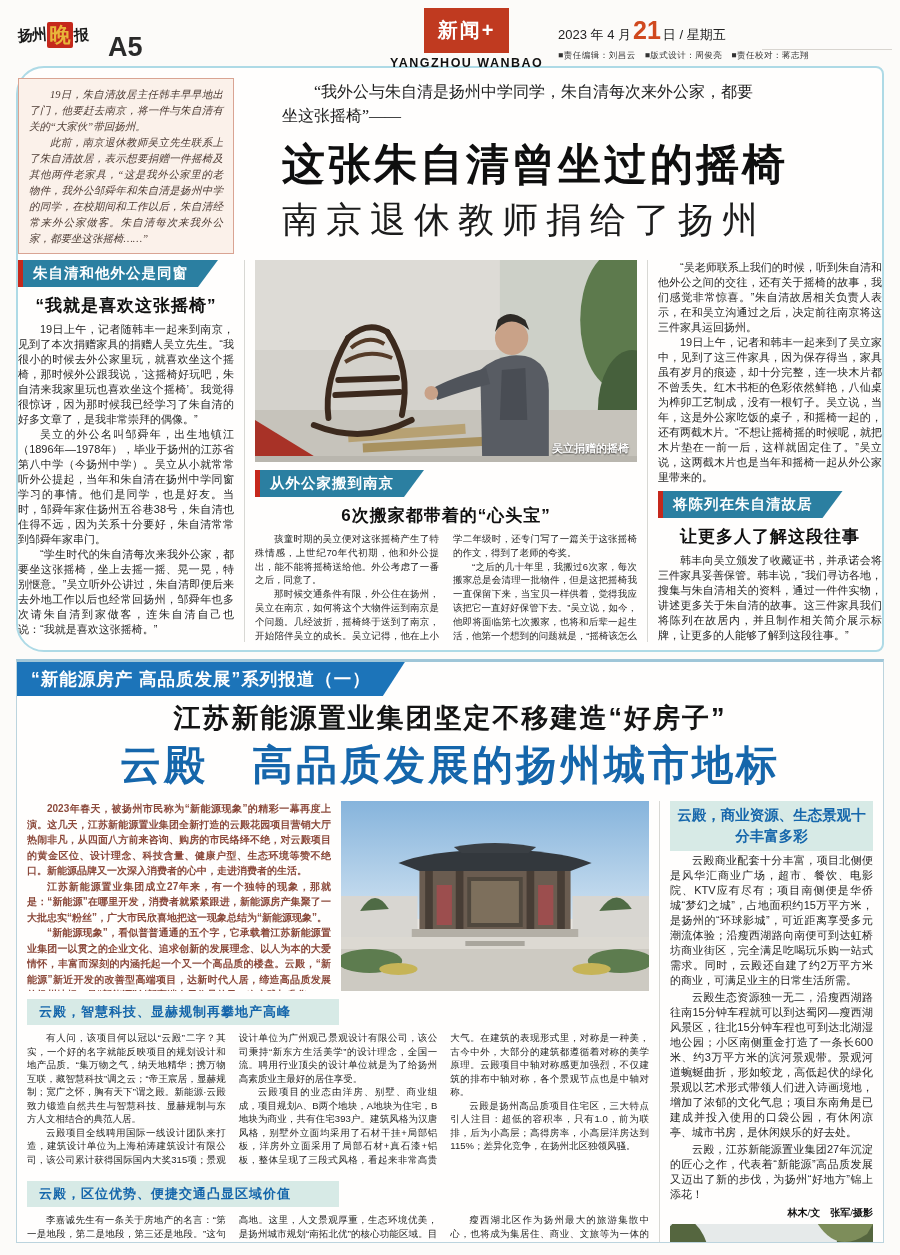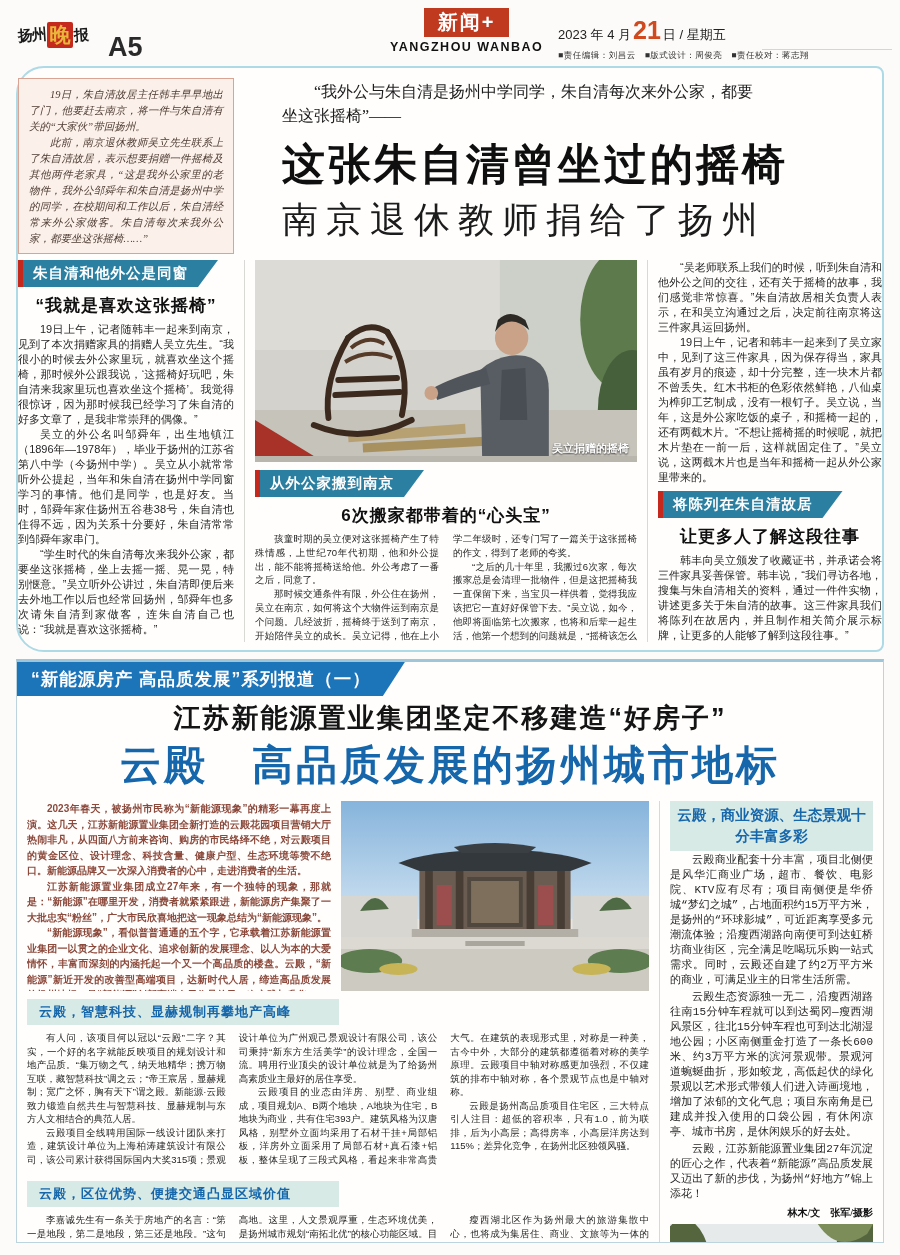--- a/index.html
+++ b/index.html
@@ -7,21 +7,21 @@
   body { font-family:"Liberation Sans", sans-serif; }
   .page { width:900px; height:1255px; background:#fcfbf9; margin:0 auto; position:relative; overflow:hidden; }
 
   
   .masthead { height:62px; position:relative; }
   .logo { position:absolute; left:18px; top:22px; display:flex; align-items:center; font-family:"Liberation Serif",serif; font-weight:bold; }
   .logo .blk { font-size:15px; color:#1a1a1a; letter-spacing:-1px; transform:rotate(-4deg); }
   .logo .redbox { background:#c5281c; color:#e8b63a; font-size:21px; width:26px; height:26px; line-height:26px; text-align:center; margin:0 1px; border-radius:2px; }
   .pagenum { position:absolute; left:108px; top:32px; font-size:27px; font-weight:bold; color:#2a2a2a; }
   .badge-wrap { position:absolute; left:390px; top:8px; text-align:center; }
-  .news-badge { display:inline-block; background:#c03a20; color:#fff; font-weight:bold; font-size:20px; padding:1px 14px; letter-spacing:2px; }
+  .news-badge { display:inline-block; background:#c03a20; color:#fff; font-weight:bold; font-size:20px; padding:9px 14px; letter-spacing:2px; }
   .paper-en { font-weight:bold; font-size:12.5px; color:#111; letter-spacing:1.5px; margin-top:3px; }
   .date-wrap { position:absolute; left:558px; top:16px; }
   .date-line { font-size:13px; color:#222; }
   .date-line .day { font-size:25px; color:#d0491f; font-weight:bold; padding:0 2px; }
   .credits { font-size:8.5px; color:#333; margin-top:5px; letter-spacing:.5px; }
   .mast-rule { position:absolute; right:8px; top:49px; width:130px; border-bottom:1px solid #d8d5d0; }
 
   
   .story-box { margin:4px 16px 0; height:586px; border:2px solid #aedae6; border-radius:28px 8px 8px 28px; background:#fffefd; padding:10px 0 8px; display:flex; flex-direction:column; }
   .row-a { display:flex; gap:14px; height:176px; flex:none; }
@@ -58,21 +58,21 @@
   .ad-intro { width:304px; flex:none; overflow:hidden; }
   .ad-intro p { font-size:10px; line-height:15.5px; color:#8c4a3c; font-weight:bold; text-align:justify; text-indent:2em; }
   .photo2 { flex:1; position:relative; overflow:hidden; background:#cfe0ee; }
   .sec-header { background:#d7eae6; color:#1566ab; font-weight:bold; font-size:13px; padding:4px 12px; width:312px; margin-top:8px; letter-spacing:1px; }
   .sec-body { column-count:3; column-gap:13px; margin-top:6px; overflow:hidden; }
   .sec-body p { font-size:9.5px; line-height:13.5px; text-align:justify; text-indent:2em; color:#262626; }
   .sec1-body { height:142px; }
   .sec2-body { height:100px; }
   .ad-right .sec-header2 { background:#d7eae6; color:#1566ab; font-weight:bold; font-size:14.5px; text-align:center; padding:4px 6px; line-height:1.45; }
   .ad-right p.body { margin-top:2px; }
-  .ad-right .txt { height:352px; overflow:hidden;font-family:Liberation Mono, monospace; }
+  .ad-right .txt { height:352px; overflow:hidden; }
   .ad-byline { text-align:right; font-weight:bold; font-size:10px; color:#111; margin:3px 0 4px; font-family:"Liberation Serif",serif; }
   .photo3 { width:100%; height:142px; overflow:hidden; background:#e4e7e6; }
   svg { display:block; }
 </style>
 </head>
 <body>
 
 <div class="page">
 
   <div class="masthead">

